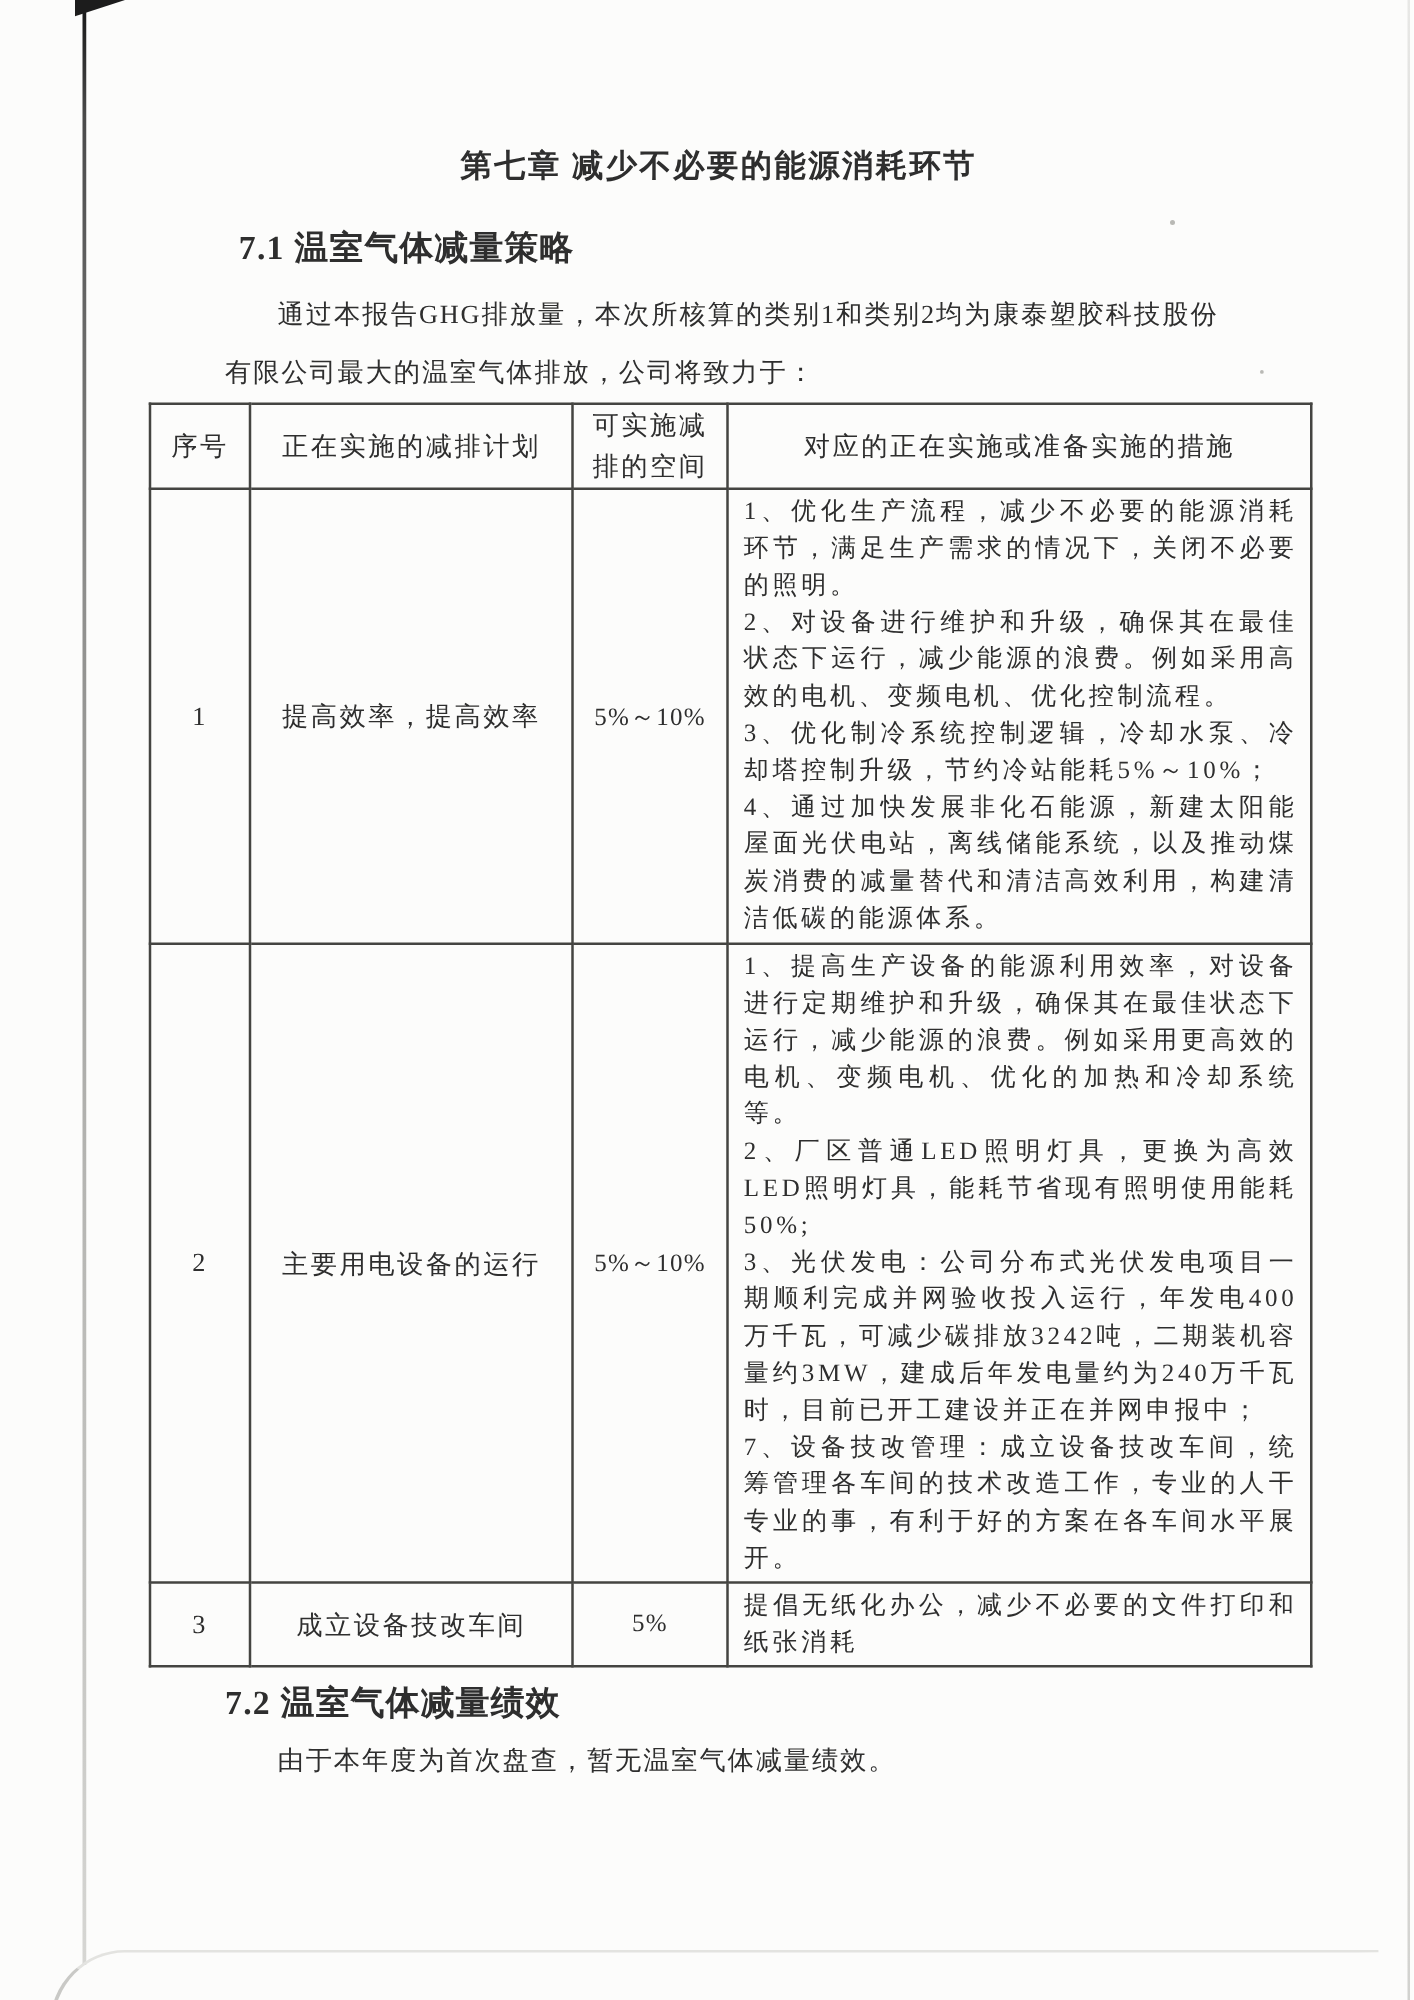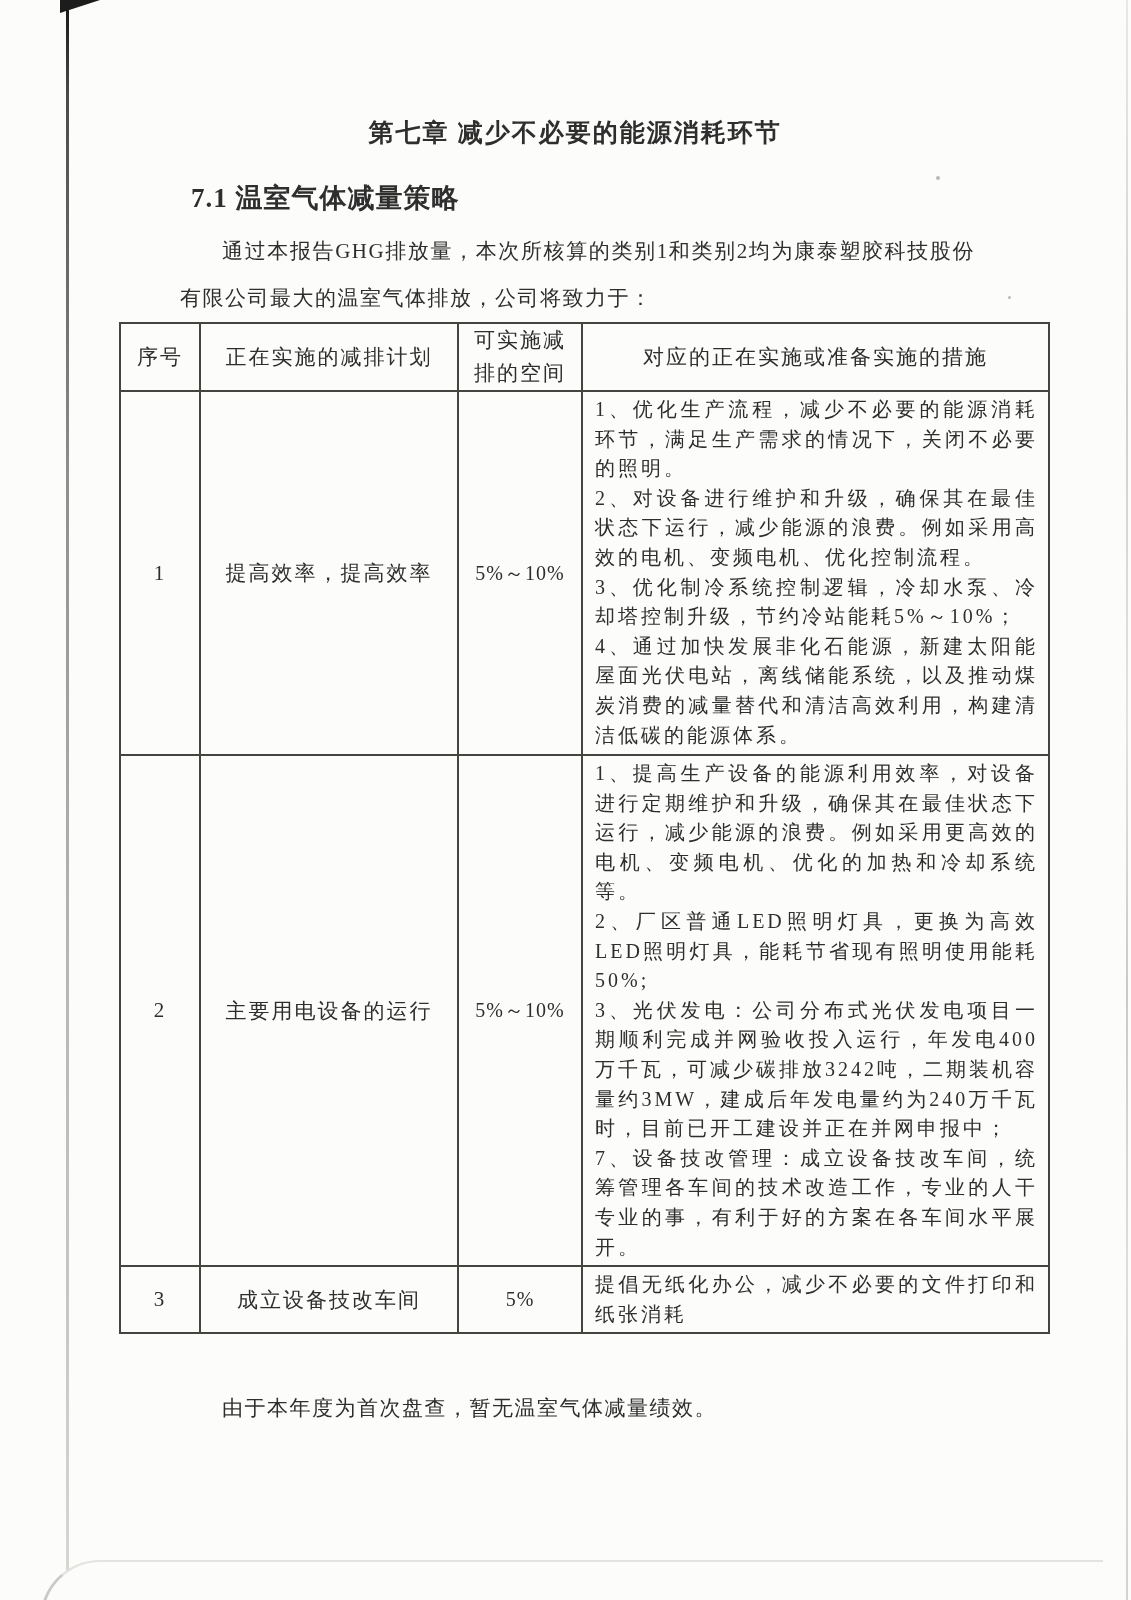--- a/index.html
+++ b/index.html
@@ -152,15 +152,16 @@
         <td class="c-no">3</td>
         <td class="c-plan">成立设备技改车间</td>
         <td class="c-space">5%</td>
         <td class="c-measures">
           <div class="measure">提倡无纸化办公，减少不必要的文件打印和纸张消耗</div>
         </td>
       </tr>
     </tbody>
   </table>
 
+  <h2 class="section-heading sec72">7.2 温室气体减量绩效</h2>
   <p class="closing">由于本年度为首次盘查，暂无温室气体减量绩效。</p>
 
 </div>
 
 </body></html>

